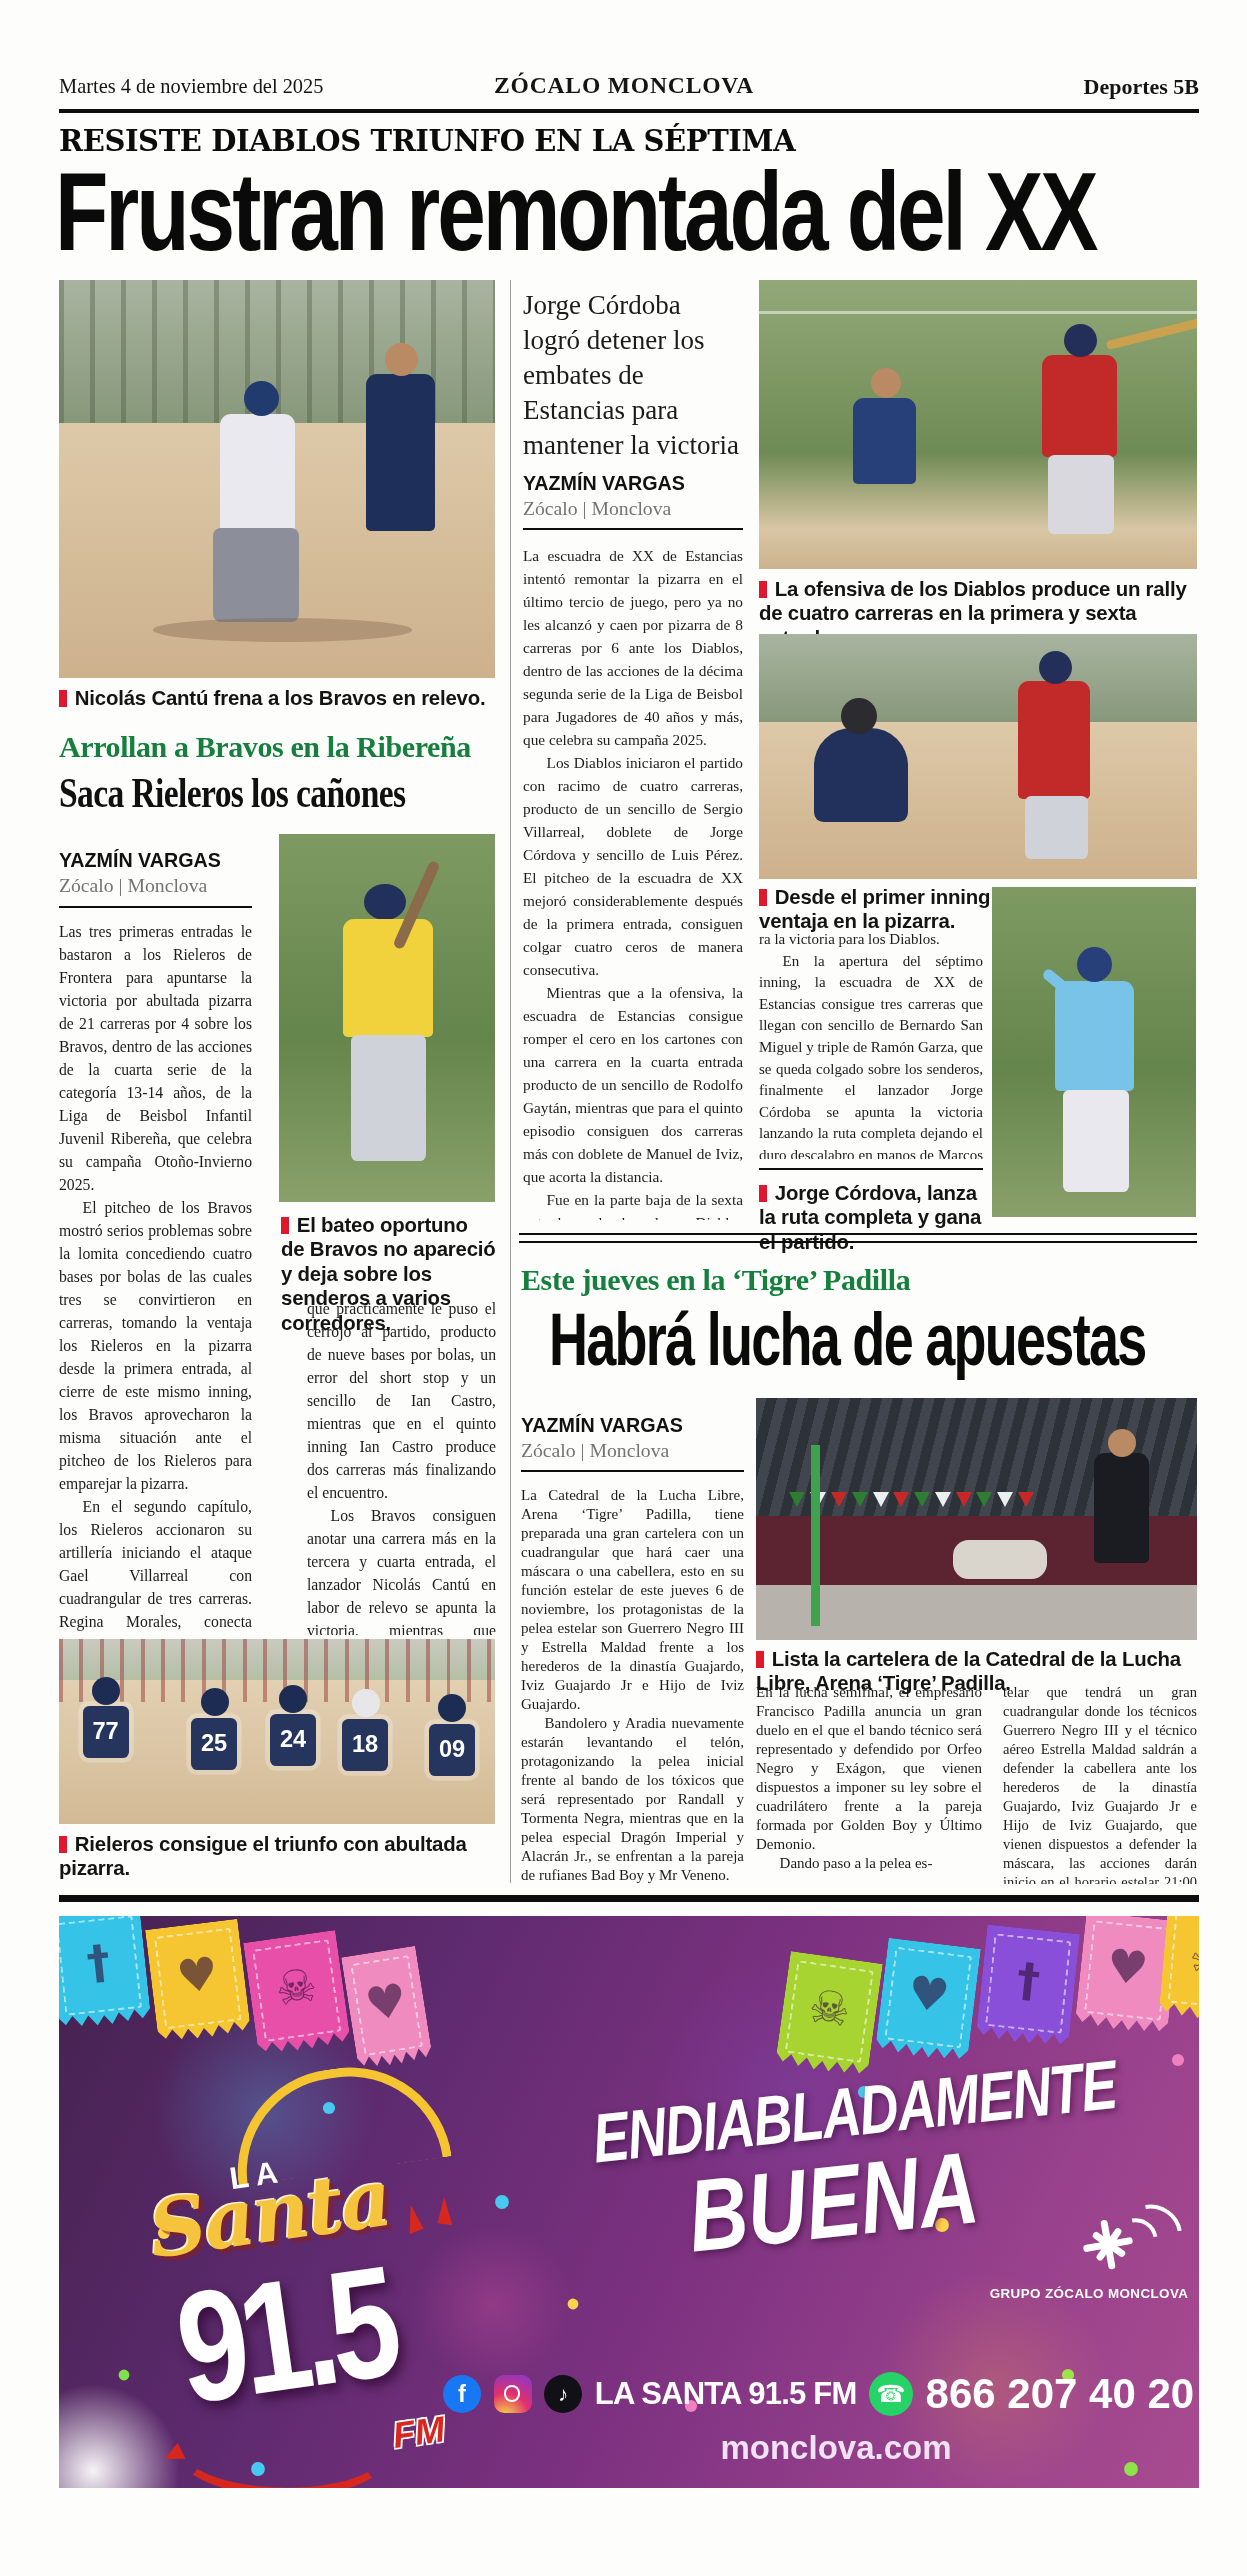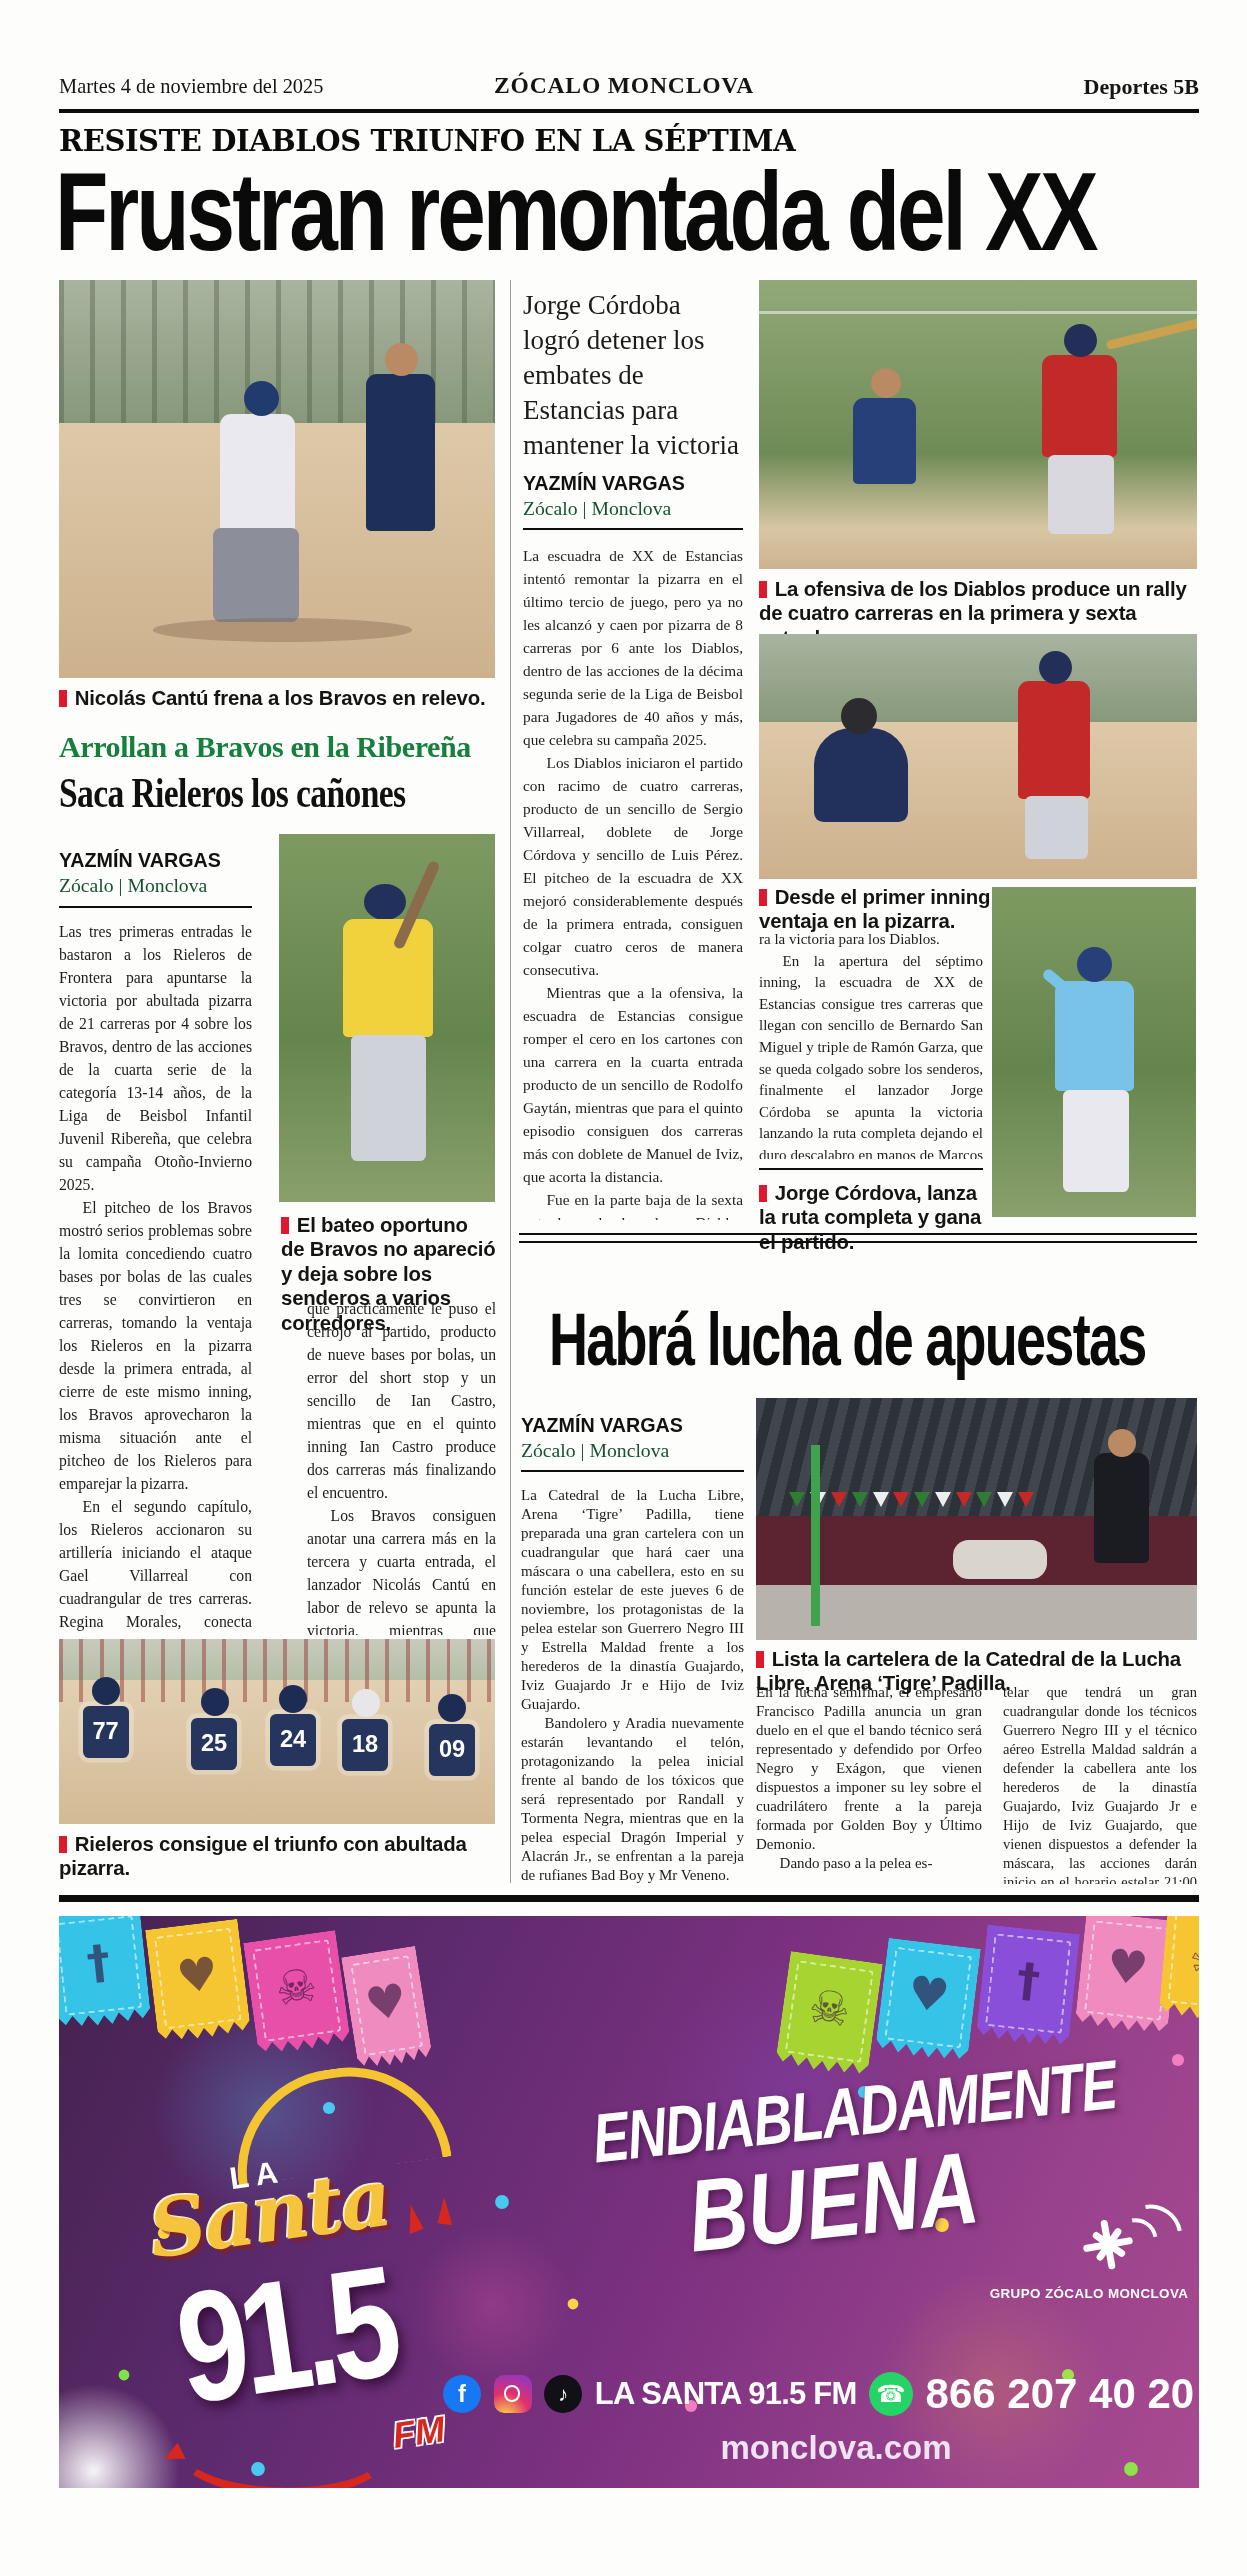--- a/index.html
+++ b/index.html
@@ -17,21 +17,21 @@
   .mega{font:700 112px/1 "Liberation Sans",sans-serif;letter-spacing:-3.9px;color:#0a0a0a;
         transform:scaleX(.78);transform-origin:left top;white-space:nowrap;}
   .h-serif{font:700 42px/1 "Liberation Serif",serif;letter-spacing:-0.8px;color:#101010;
         transform:scaleX(.8);transform-origin:left top;white-space:nowrap;}
   .h-sans{font:700 75px/1 "Liberation Sans",sans-serif;letter-spacing:-2.4px;color:#0a0a0a;
         transform:scaleX(.72);transform-origin:left top;white-space:nowrap;}
   .kicker2{font:700 30px "Liberation Serif",serif;letter-spacing:-0.4px;white-space:nowrap;color:#15803d;}
   
   .deck{font:27px/35px "Liberation Serif",serif;color:#1b1b1b;}
   .by-name{font:700 19.7px "Liberation Sans",sans-serif;color:#111;}
-  .by-org{font:19.7px "Liberation Serif",serif;color:#14532d;}
+  .by-org{font:19.7px "Liberation Serif",serif;color:#737373;}
   
   .col{font:15.7px/23px "Liberation Serif",serif;text-align:justify;color:#1c1c1c;overflow:hidden;hyphens:auto;}
   .col p{margin:0;}
   .col p + p{text-indent:23.6px;}
   .col-sm{font:15px/21.6px "Liberation Serif",serif;}
   .col-lu{font:15px/19px "Liberation Serif",serif;}
   
   .caption{font:700 20.4px/24.4px "Liberation Sans",sans-serif;color:#141414;letter-spacing:-0.2px;}
   .mark{display:inline-block;width:7.9px;height:16.5px;background:#e0182d;margin-right:7.9px;vertical-align:-1.6px;}
   
@@ -208,20 +208,21 @@
 
   <div class="photo ph-green" style="left:992px;top:887px;width:204px;height:330px;">
     <div class="shape torso" style="left:63px;top:94px;width:79px;height:110px;background:#79c3e8;"></div>
     <div class="shape head" style="left:85px;top:60px;width:35px;height:35px;background:#27407a;"></div>
     <div class="shape" style="left:71px;top:203px;width:66px;height:102px;background:#e8e8ee;border-radius:6.3px;"></div>
     <div class="shape" style="left:47px;top:94px;width:47px;height:11px;background:#79c3e8;border-radius:5.5px;transform:rotate(40deg);"></div>
   </div>
 
   <div class="abs rule" style="left:519px;top:1233px;width:678px;height:1.6px;"></div>
   <div class="abs rule" style="left:519px;top:1241px;width:678px;height:1.6px;"></div>
+  <div class="abs kicker2" style="left:521px;top:1263px;">Este jueves en la ‘Tigre’ Padilla</div>
   <div class="abs h-sans" style="left:549px;top:1302px;">Habrá lucha de apuestas</div>
 
   <div class="abs by-name" style="left:521px;top:1414px;">YAZMÍN VARGAS</div>
   <div class="abs by-org" style="left:521px;top:1439px;">Zócalo | Monclova</div>
   <div class="abs rule" style="left:521px;top:1470px;width:223px;height:1.6px;"></div>
 
   <div class="abs col col-lu" style="left:521px;top:1486px;width:223px;height:397px;">
     <p>La Catedral de la Lucha Libre, Arena ‘Tigre’ Padilla, tiene preparada una gran cartelera con un cuadrangular que hará caer una máscara o una cabellera, esto en su función estelar de este jueves 6 de noviembre, los protagonistas de la pelea estelar son Guerrero Negro III y Estrella Maldad frente a los herederos de la dinastía Guajardo, Iviz Guajardo Jr e Hijo de Iviz Guajardo.</p>
     <p>Bandolero y Aradia nuevamente estarán levantando el telón, protagonizando la pelea inicial frente al bando de los tóxicos que será representado por Randall y Tormenta Negra, mientras que en la pelea especial Dragón Imperial y Alacrán Jr., se enfrentan a la pareja de rufianes Bad Boy y Mr Veneno.</p>
   </div>

